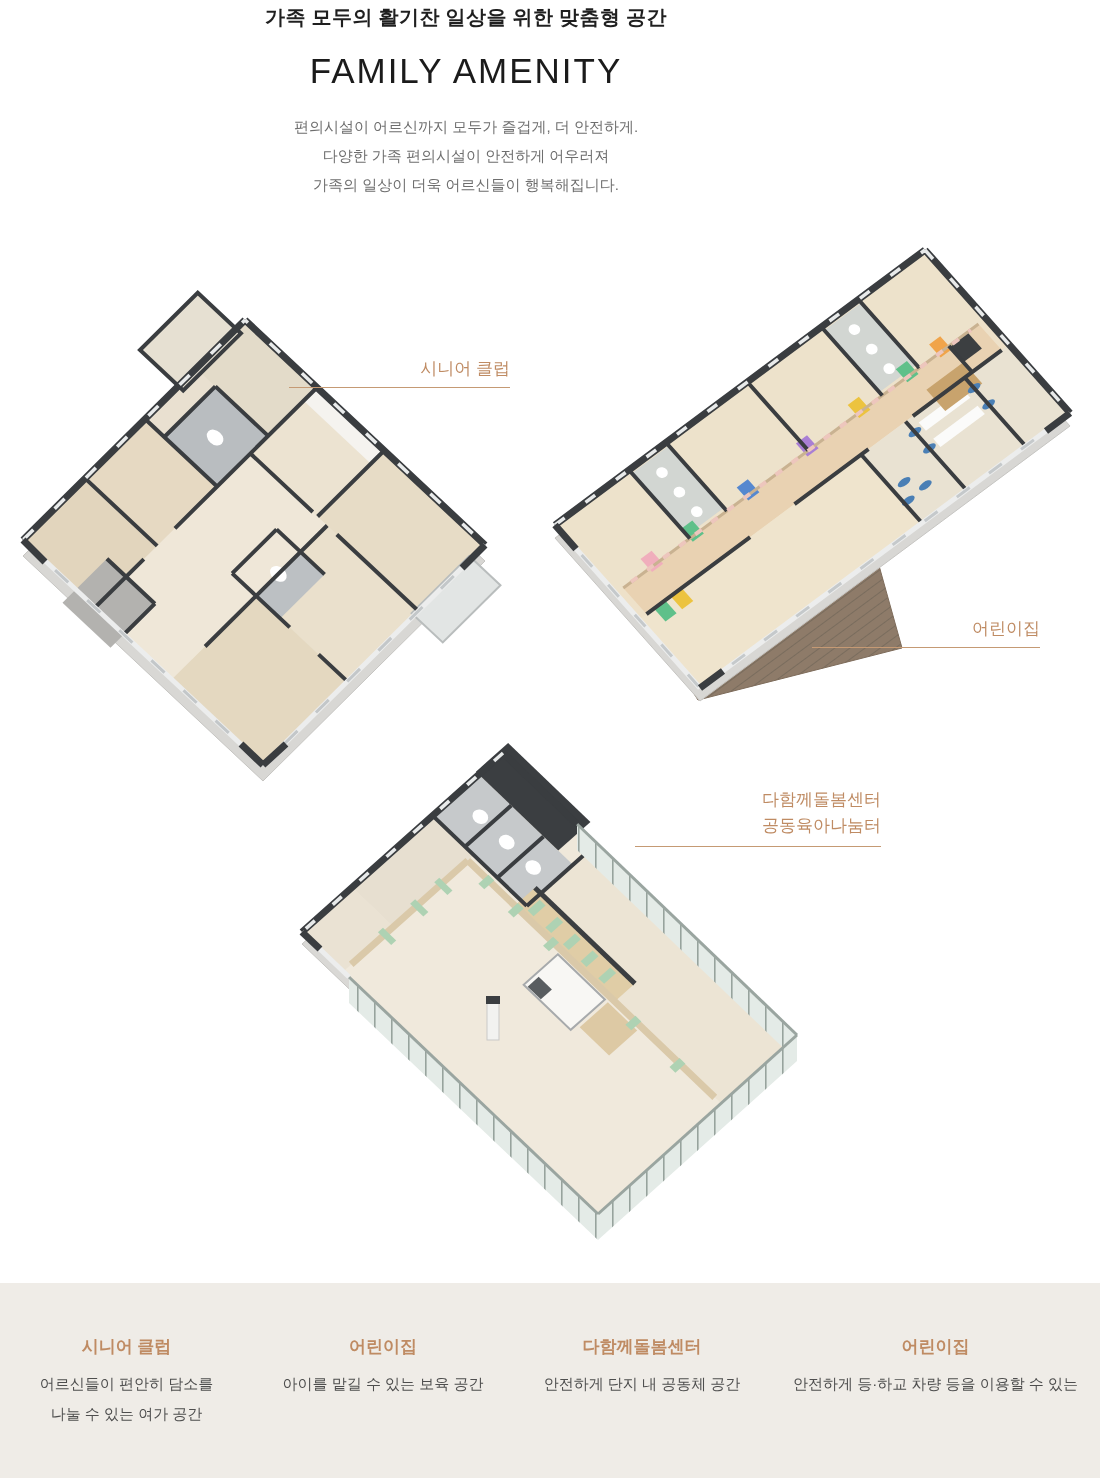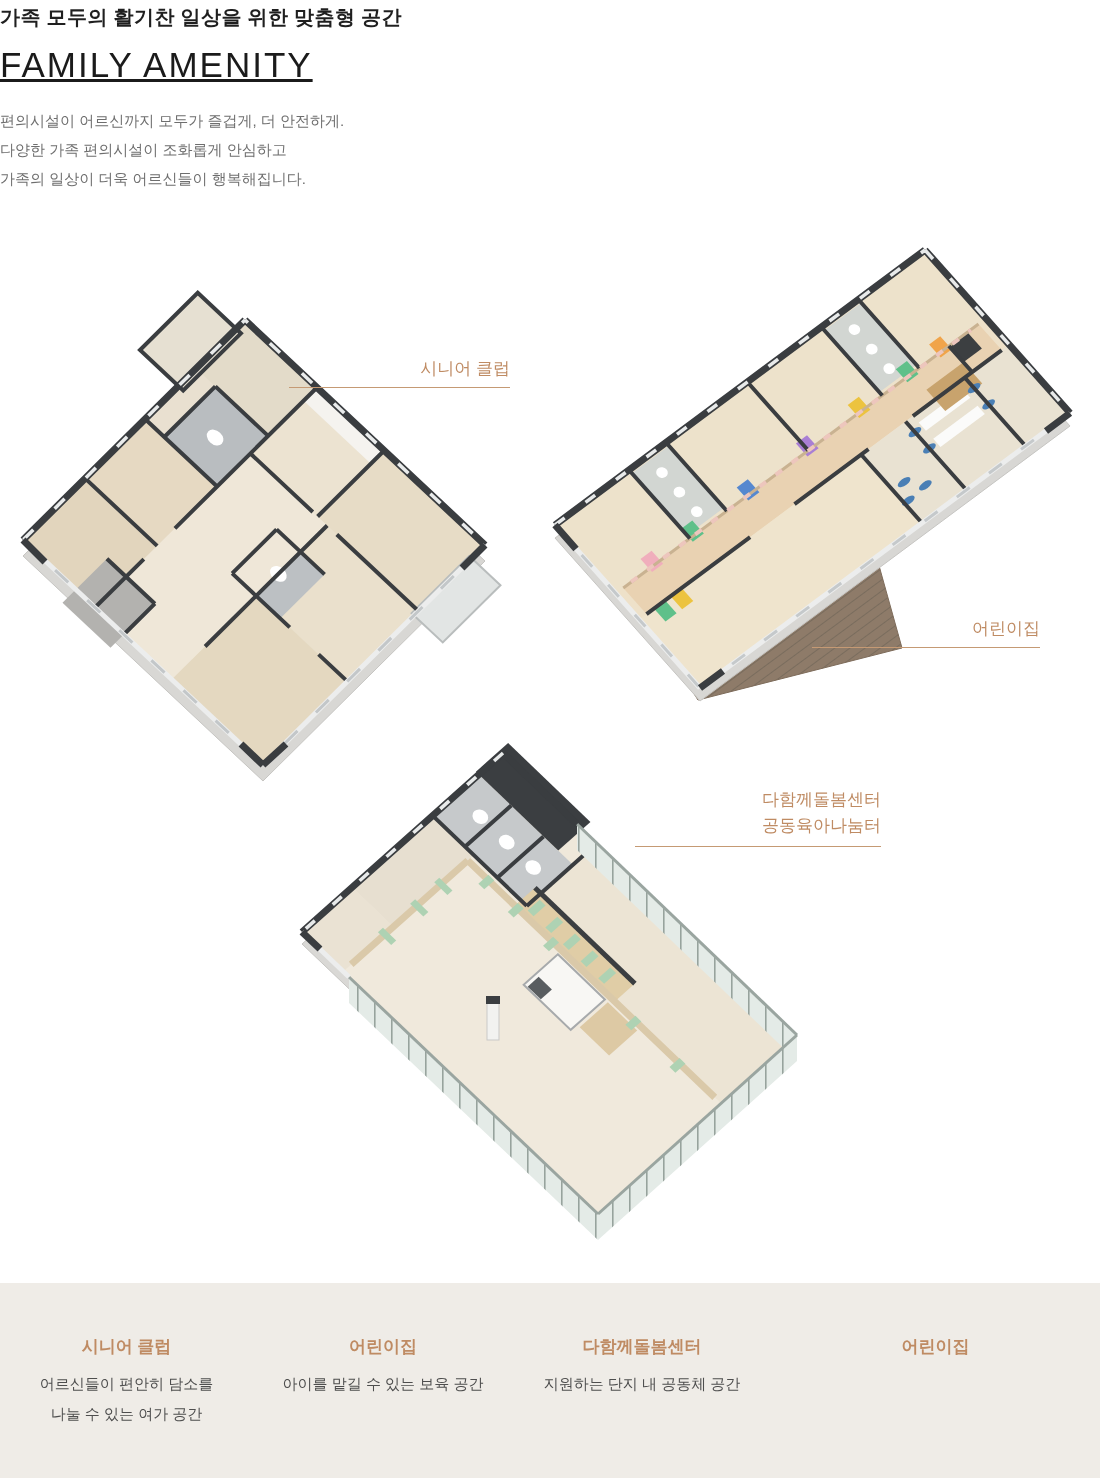--- a/index.html
+++ b/index.html
@@ -3,28 +3,28 @@
 <meta charset="utf-8">
 <style>
   html,body{margin:0;padding:0;}
   body{
     width:1100px;height:1478px;position:relative;overflow:hidden;
     background:#ffffff;
     font-family:"Liberation Sans","DejaVu Sans",sans-serif;
     -webkit-font-smoothing:antialiased;
   }
   
-  .hdr{position:absolute;top:0;left:0;width:932px;text-align:left;}
+  .hdr{position:absolute;top:0;left:0;width:932px;text-align:center;}
   .hdr-kr{
     margin-top:4px;font-family:"Liberation Serif","DejaVu Serif",serif;
     font-size:20px;font-weight:600;color:#1f1f1f;letter-spacing:0.5px;line-height:26px;
   }
   .hdr-en{
-    margin-top:16px;font-size:35px;font-weight:200;color:#1b1b1b;
-    letter-spacing:2px;line-height:38px;text-decoration:underline;
+    margin-top:22px;font-size:35px;font-weight:200;color:#1b1b1b;
+    letter-spacing:2px;line-height:38px;
   }
   .hdr-desc{margin-top:22px;font-size:15px;color:#6e6e6e;line-height:29px;}
   
   .plan-label{
     position:absolute;color:#bf8b63;font-size:17px;line-height:20px;
     text-align:right;border-bottom:1px solid #c59a74;padding-bottom:8px;
   }
   #label-senior{left:289px;top:359px;width:221px;}
   #label-daycare{left:812px;top:619px;width:228px;}
   #label-care{left:635px;top:787px;width:246px;line-height:26px;padding-bottom:7px;}
@@ -41,21 +41,21 @@
   .fcol .fbody{margin-top:10px;font-size:15px;color:#4e4e4e;line-height:30px;}
 </style>
 </head>
 <body>
 
 <div class="hdr">
   <div class="hdr-kr">가족 모두의 활기찬 일상을 위한 맞춤형 공간</div>
   <div class="hdr-en">FAMILY AMENITY</div>
   <div class="hdr-desc">
     <div>편의시설이 어르신까지 모두가 즐겁게, 더 안전하게.</div>
-    <div>다양한 가족 편의시설이 조화롭게 안심하고</div>
+    <div>다양한 가족 편의시설이 안전하게 어우러져</div>
     <div>가족의 일상이 더욱 어르신들이 행복해집니다.</div>
   </div>
 </div>
 
 <svg id="plans-svg" width="1100" height="1478" viewBox="0 0 1100 1478">
   <defs>
     <pattern id="mull" width="17" height="30" patternUnits="userSpaceOnUse">
       <line x1="0.8" y1="0" x2="0.8" y2="30" stroke="#97a39d" stroke-width="1.6"></line>
     </pattern>
     <pattern id="planks" width="9" height="9" patternUnits="userSpaceOnUse" patternTransform="rotate(-36.5)">
@@ -219,23 +219,24 @@
     </div>
     <div class="fcol" style="flex:0 0 260px;">
       <div class="ftitle">어린이집</div>
       <div class="fbody">
         <div>아이를 맡길 수 있는 보육 공간</div>
       </div>
     </div>
     <div class="fcol" style="flex:0 0 258px;">
       <div class="ftitle">다함께돌봄센터</div>
       <div class="fbody">
-        <div>지원하는 단지 내 공동체 공간</div>
+        <div>안전하게 단지 내 공동체 공간</div>
       </div>
     </div>
     <div class="fcol" style="flex:0 0 329px;">
       <div class="ftitle">어린이집</div>
       <div class="fbody">
+        <div>안전하게 등·하교 차량 등을 이용할 수 있는</div>
       </div>
     </div>
   </div>
 
 </div>
 
 </body></html>

